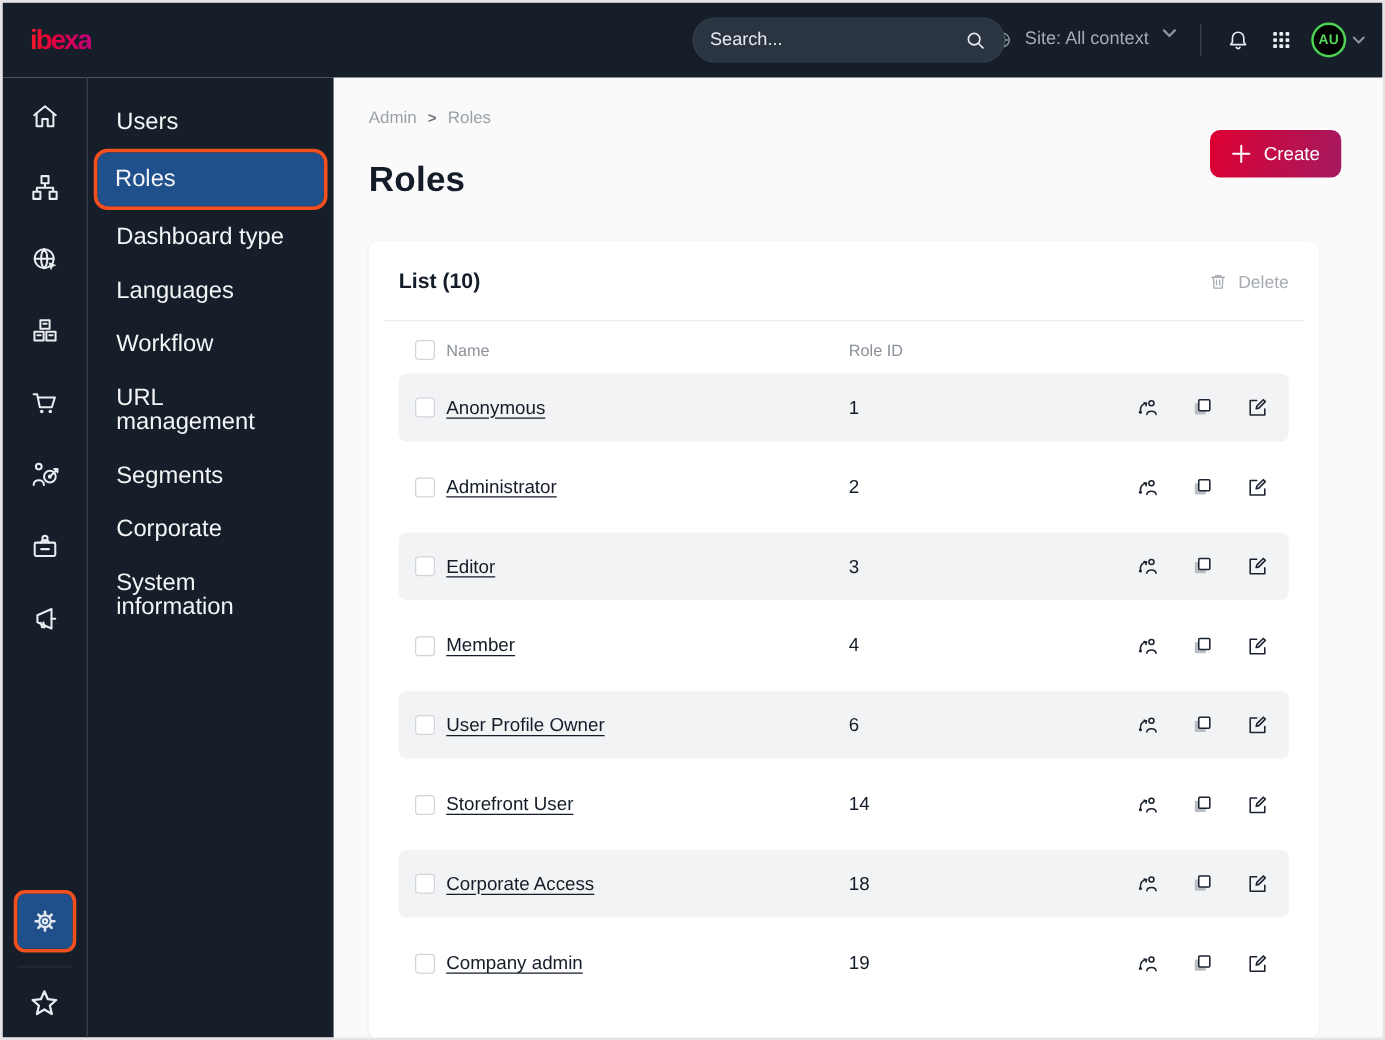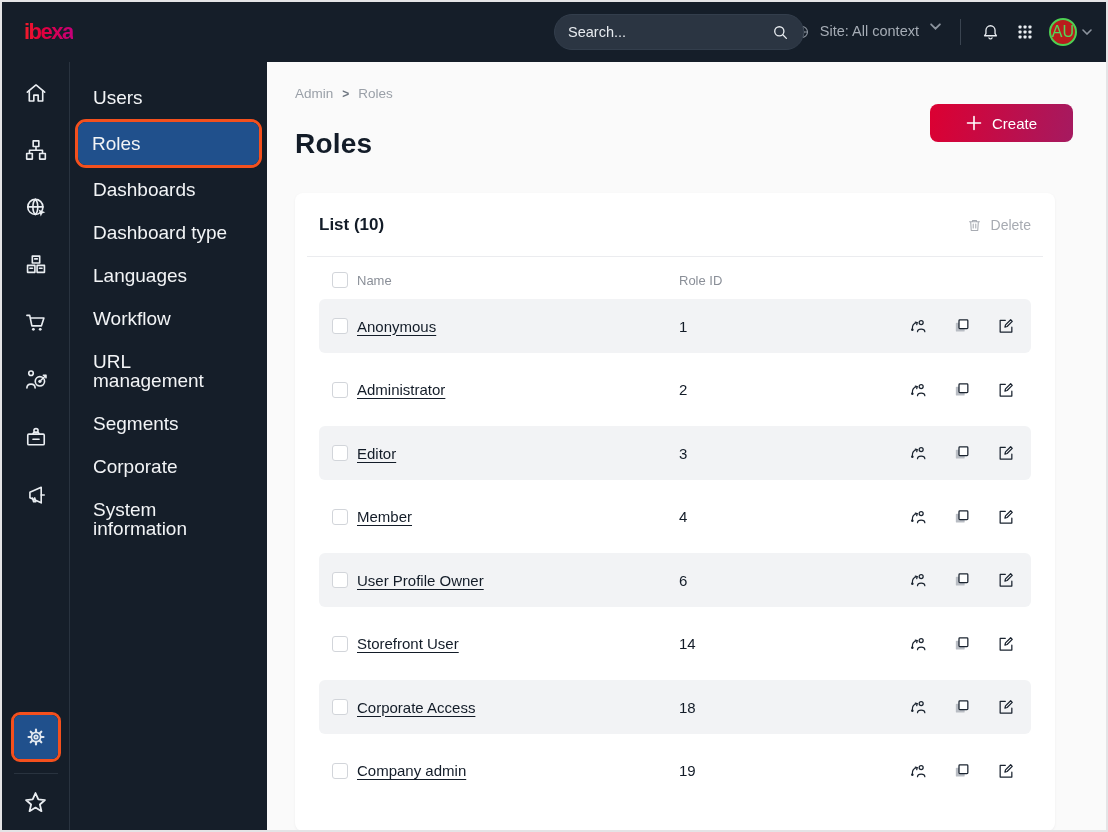--- a/index.html
+++ b/index.html
@@ -15,22 +15,22 @@
                  border:1px solid #333e4c; border-radius:18px; display:flex; align-items:center; padding:0 13px; }
   .search-pill input { flex:1; background:transparent; border:none; outline:none; color:#eef1f4; font-size:14.5px; font-family:inherit; }
   .search-pill input::placeholder { color:#e7ebef; opacity:1; }
   .search-pill svg { flex:0 0 auto; color:#e7ebef; }
   .topbar-right { margin-left:auto; display:flex; align-items:center; gap:15px; padding-right:14px; }
   .site-context { display:flex; align-items:flex-start; gap:9px; color:#a6adb6; font-size:14.5px; cursor:pointer; }
   .site-context .chev { color:#8c949e; margin-left:2px; }
   .tb-divider { width:1px; height:26px; background:#3a4450; margin:0 4px; }
   .tb-icon { color:#e9edf1; display:grid; place-items:center; cursor:pointer; }
   .avatar-wrap { display:flex; align-items:center; gap:5px; cursor:pointer; }
-  .avatar { width:28px; height:28px; border-radius:50%; border:2px solid #4ed153; background:#b91c1c;
-            color:#55d65a; font-size:16px; font-weight:400; display:grid; place-items:center; letter-spacing:.2px; }
+  .avatar { width:28px; height:28px; border-radius:50%; border:2px solid #4ed153; background:#000000;
+            color:#55d65a; font-size:11px; font-weight:700; display:grid; place-items:center; letter-spacing:.2px; }
   .avatar-wrap .chev { color:#8c949e; }
 
   
   .app { flex:1; display:flex; min-height:0; }
   .rail { width:68px; flex:0 0 68px; background:#151e29; border-right:1px solid #29333f;
           display:flex; flex-direction:column; align-items:center; padding-top:2px; }
   .rail-item { height:57.5px; width:100%; display:grid; place-items:center; color:#e9edf1; cursor:pointer; }
   .rail-bottom { margin-top:auto; display:flex; flex-direction:column; align-items:center; padding-bottom:8px; width:100%; }
   .gear-annotation { border:3px solid #f4501d; border-radius:9px; }
   .gear-box { width:44px; height:44px; background:#20508c; border-radius:6px; display:grid; place-items:center; color:#e2e8ef; cursor:pointer; }
@@ -42,21 +42,21 @@
   .selected-annotation { border:3px solid #f4501d; border-radius:11px; margin:0 5px; }
   .selected-annotation .menu-item { margin:0; background:#20508c; border-radius:8px; }
 
   
   .main { flex:1; background:#fafafa; padding:24px 33px 0 28px; min-width:0; overflow:hidden; }
   .header-row { display:flex; justify-content:space-between; align-items:center; }
   .breadcrumb { font-size:13.5px; color:#9aa0a8; display:flex; align-items:center; gap:9px; }
   .breadcrumb .sep { color:#6e7680; font-weight:700; font-size:12px; }
   .breadcrumb .crumb { cursor:pointer; }
   .page-title { margin-top:27px; font-size:28px; font-weight:800; color:#131c28; letter-spacing:.2px; }
-  .create-btn { height:38px; padding:0 36px; border:none; border-radius:8px; cursor:pointer;
+  .create-btn { height:38px; padding:0 17px; border:none; border-radius:8px; cursor:pointer;
                 background:linear-gradient(100deg,#dc0032 0%,#a51a60 100%);
                 color:#fff; font-size:15px; font-family:inherit; display:flex; align-items:center; gap:10px; }
 
   .card { margin-top:33px; margin-right:18px; background:#fff; border-radius:8px; padding:22px 24px 24px;
           box-shadow:0 1px 3px rgba(18,28,40,.05); }
   .card-header { display:flex; justify-content:space-between; align-items:center; }
   .card-title { font-size:17px; font-weight:700; color:#131c28; }
   .delete-btn { display:flex; align-items:center; gap:8px; color:#a7abb2; font-size:14px; background:none; border:none; font-family:inherit; cursor:pointer; }
   .card-divider { height:1px; background:#ebecef; margin:21px -12px 0; }
 
@@ -240,21 +240,20 @@
           </span>
         </div>
       </div>
     </nav>
 
     <nav class="menu">
       <div class="menu-item">Users</div>
       <div class="selected-annotation">
         <div class="menu-item">Roles</div>
       </div>
-      <div class="menu-item">Dashboards</div>
       <div class="menu-item">Dashboard type</div>
       <div class="menu-item">Languages</div>
       <div class="menu-item">Workflow</div>
       <div class="menu-item">URL management</div>
       <div class="menu-item">Segments</div>
       <div class="menu-item">Corporate</div>
       <div class="menu-item">System information</div>
     </nav>
 
     <main class="main">

